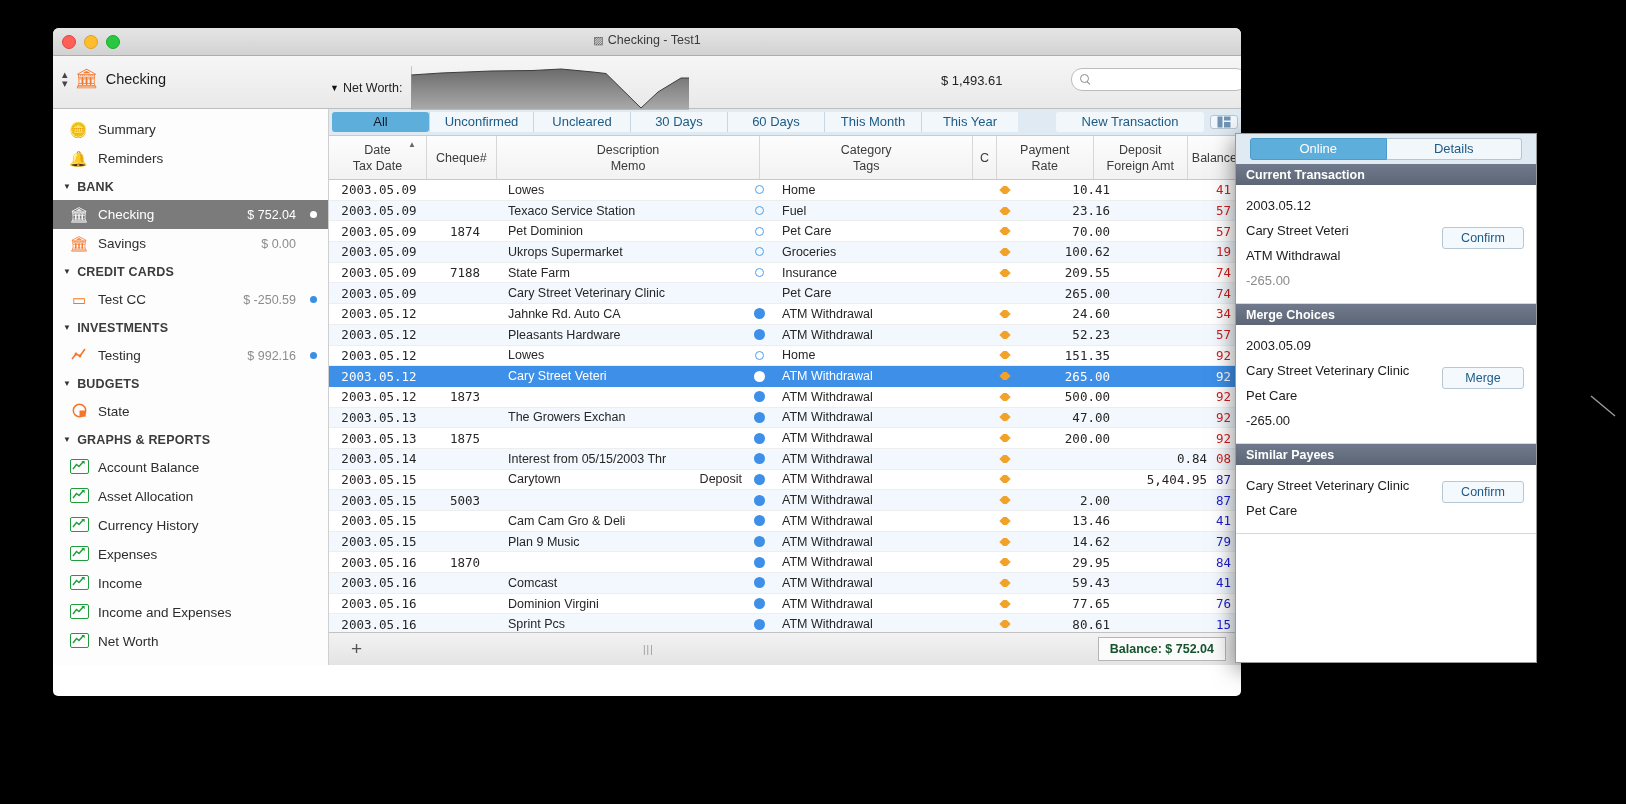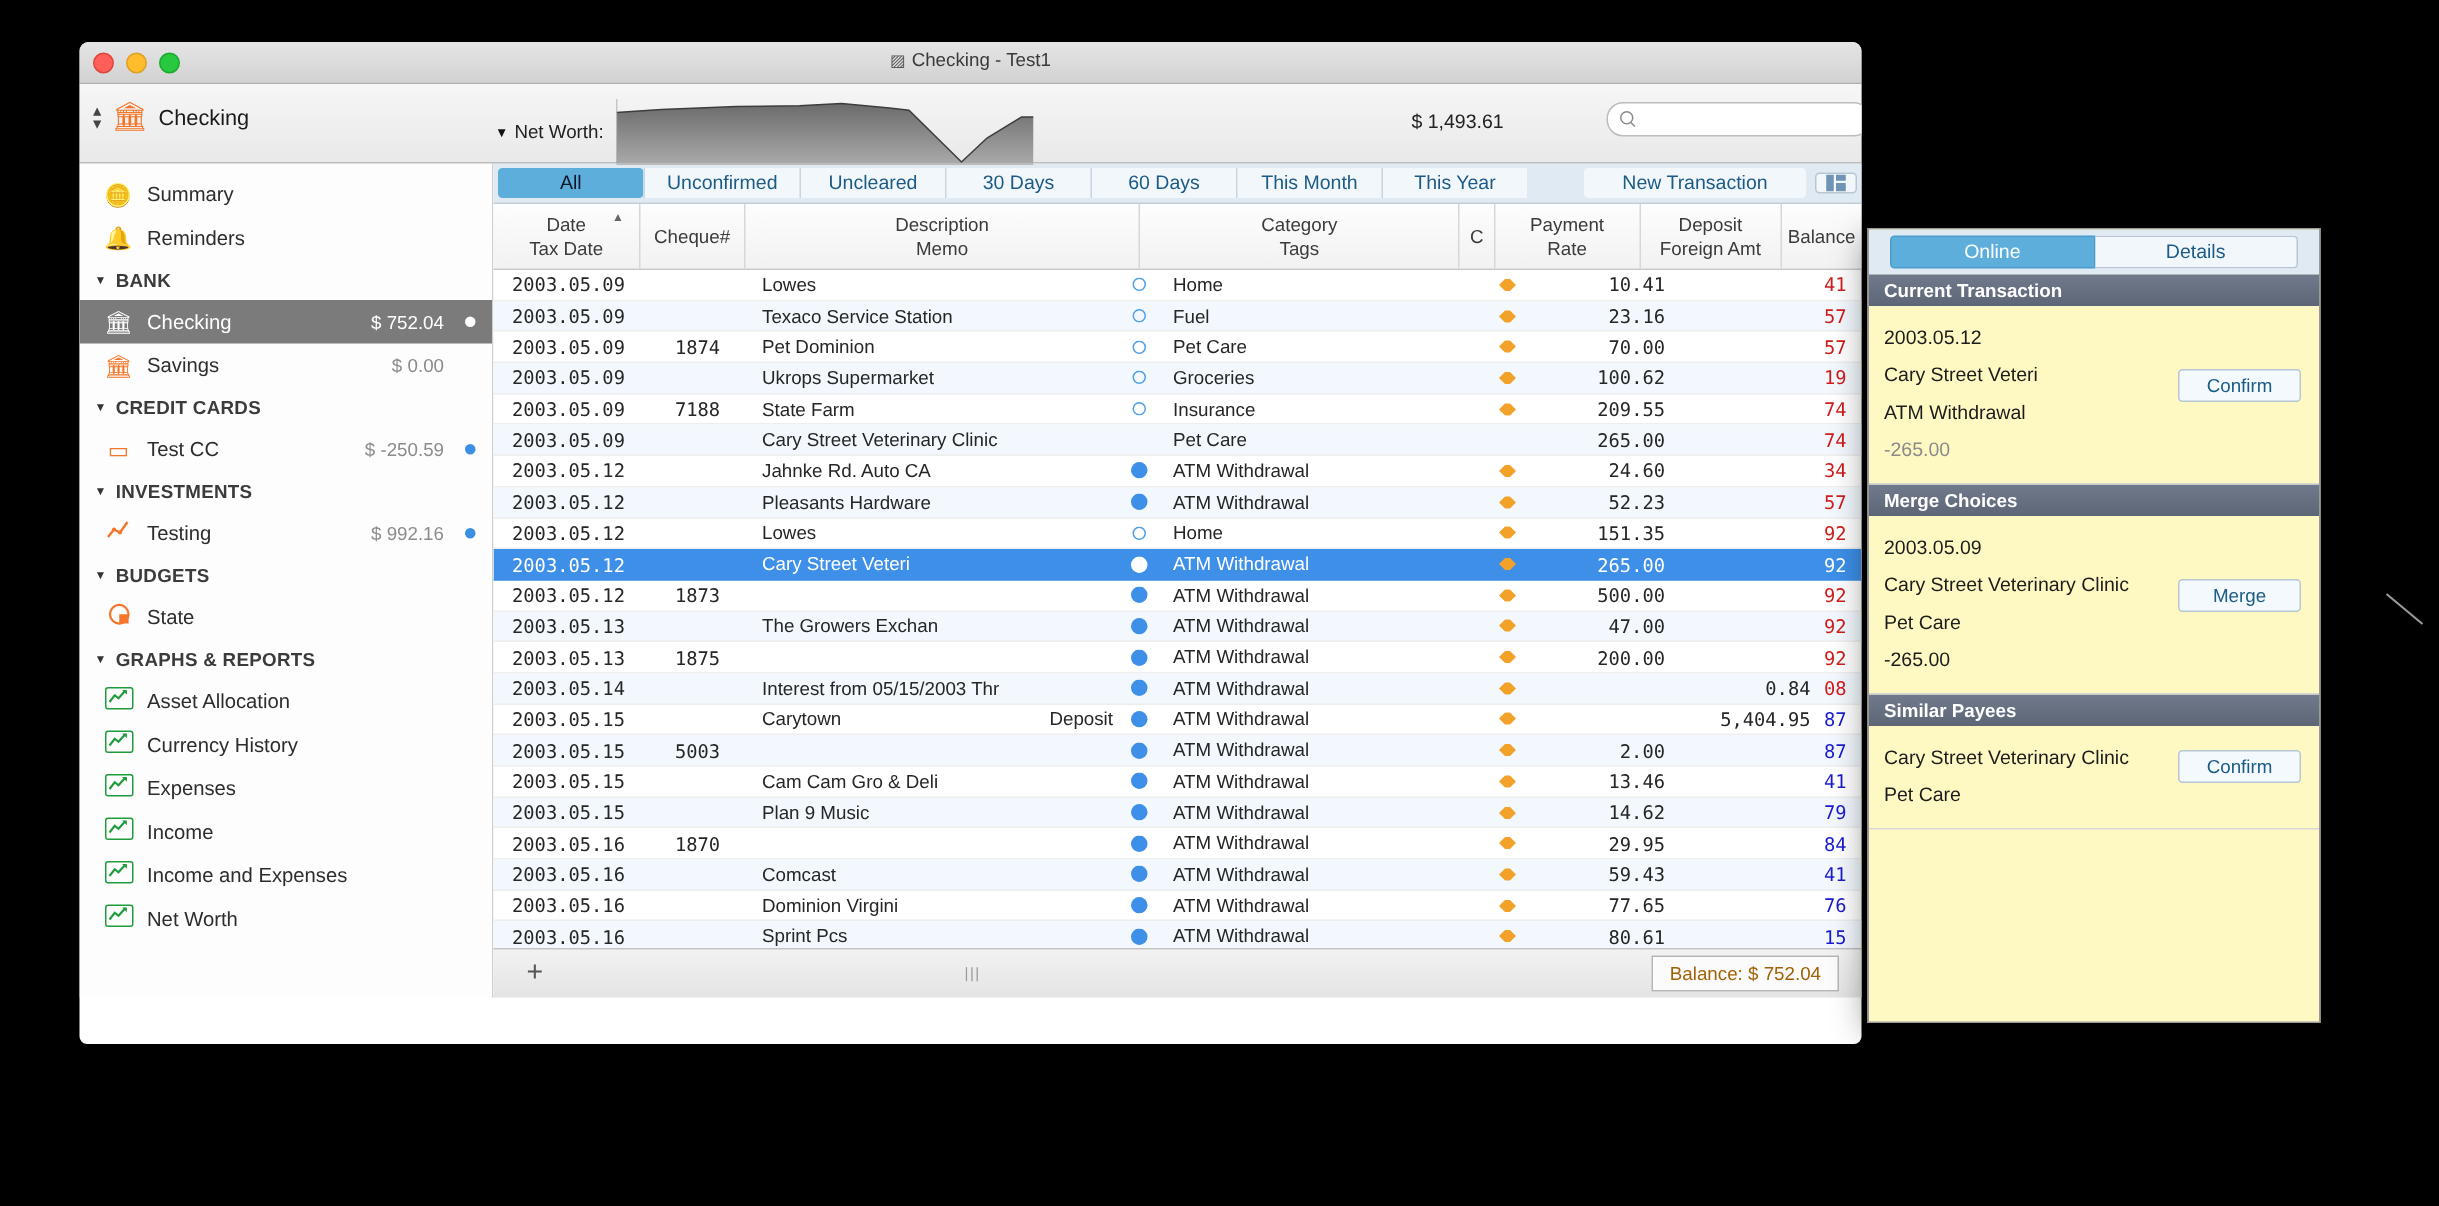--- a/index.html
+++ b/index.html
@@ -111,25 +111,25 @@
   .disc{width:11px;height:11px;border-radius:50%;background:#3d8fe8;}
   .trow.sel .disc{background:#fff;}
   .diamond{width:8px;height:8px;background:#f2a229;transform:rotate(45deg);}
   .trow.sel .diamond{background:#f2a229;}
 
   .statusbar{height:32px;background:linear-gradient(#f2f2f2,#e4e4e4);border-top:1px solid #c2c2c2;
     display:flex;align-items:center;position:relative;}
   .sb-plus{position:absolute;left:22px;top:6px;font-size:19px;color:#555;line-height:19px;}
   .grip{position:absolute;left:314px;top:11px;font-size:10px;color:#999;letter-spacing:1px;}
   .balpill{position:absolute;right:15px;top:4px;height:22px;padding:0 11px;background:#fbfbfb;
-    border:1px solid #b5b5b5;border-radius:0;font-size:12.5px;color:#a16207;display:flex;align-items:center;}
+    border:1px solid #b5b5b5;border-radius:0;font-size:12.5px;color:#14532d;display:flex;align-items:center;font-weight:bold;}
 
   
-  .inspector{position:absolute;left:1235px;top:152px;width:300px;height:528px;background:#fef9c3;
-    border:1px solid #9a9a9a;box-shadow:0 5px 22px rgba(0,0,0,.5);overflow:hidden;margin-left:10px;}
+  .inspector{position:absolute;left:1235px;top:133px;width:300px;height:528px;background:#ffffff;
+    border:1px solid #9a9a9a;box-shadow:0 5px 22px rgba(0,0,0,.5);overflow:hidden;}
   .insp-tabs{height:30px;background:#dfeaf3;display:flex;align-items:center;justify-content:center;gap:0;padding:0 14px;}
   .insp-tab{flex:1;height:20px;line-height:20px;text-align:center;font-size:13px;color:#1b5b86;
     background:#f2f7fb;border:1px solid #b9c6d2;}
   .insp-tab:first-child{border-radius:3px 0 0 3px;}
   .insp-tab:last-child{border-radius:0 3px 3px 0;border-left:0;}
   .insp-tab.active{background:#5eaedb;color:#fff;border-color:#4b9ccb;}
   .insp-hdr{height:21px;background:linear-gradient(#707a8c,#5c6676);color:#fff;font-size:12.5px;
     font-weight:bold;display:flex;align-items:center;padding-left:10px;}
   .insp-sec{position:relative;padding:8px 0 10px 0;border-bottom:1px solid #d8d8d8;}
   .insp-line{font-size:13px;color:#1c1c1c;padding:4px 10px;line-height:17px;}
@@ -268,20 +268,27 @@
 
         <div class="sb-group">
           <span class="tri">▼</span>
           <span>GRAPHS &amp; REPORTS</span>
         </div>
         <div class="sb-item">
           <span class="sb-ico"><span class="rep-ico"><svg width="14" height="11" viewBox="0 0 14 11">
                   <polyline points="1,9 4.5,4.5 7,6.5 11.5,1.5" fill="none" stroke="#1f9c3c" stroke-width="1.4"></polyline>
                   <polygon points="12.6,1 12.6,4.2 9.4,1" fill="#1f9c3c"></polygon>
                 </svg></span></span>
+          <span class="sb-name">Account Balance</span>
+        </div>
+        <div class="sb-item">
+          <span class="sb-ico"><span class="rep-ico"><svg width="14" height="11" viewBox="0 0 14 11">
+                  <polyline points="1,9 4.5,4.5 7,6.5 11.5,1.5" fill="none" stroke="#1f9c3c" stroke-width="1.4"></polyline>
+                  <polygon points="12.6,1 12.6,4.2 9.4,1" fill="#1f9c3c"></polygon>
+                </svg></span></span>
           <span class="sb-name">Asset Allocation</span>
         </div>
         <div class="sb-item">
           <span class="sb-ico"><span class="rep-ico"><svg width="14" height="11" viewBox="0 0 14 11">
                   <polyline points="1,9 4.5,4.5 7,6.5 11.5,1.5" fill="none" stroke="#1f9c3c" stroke-width="1.4"></polyline>
                   <polygon points="12.6,1 12.6,4.2 9.4,1" fill="#1f9c3c"></polygon>
                 </svg></span></span>
           <span class="sb-name">Currency History</span>
         </div>
         <div class="sb-item">

